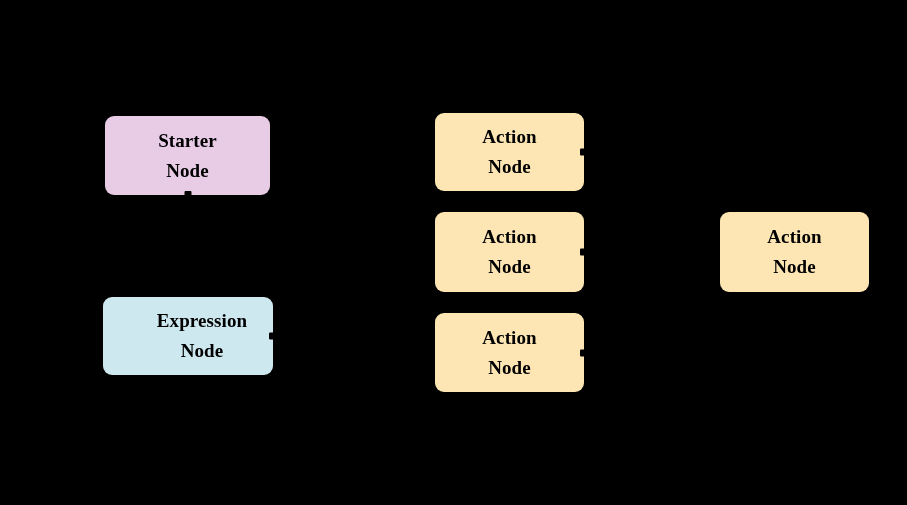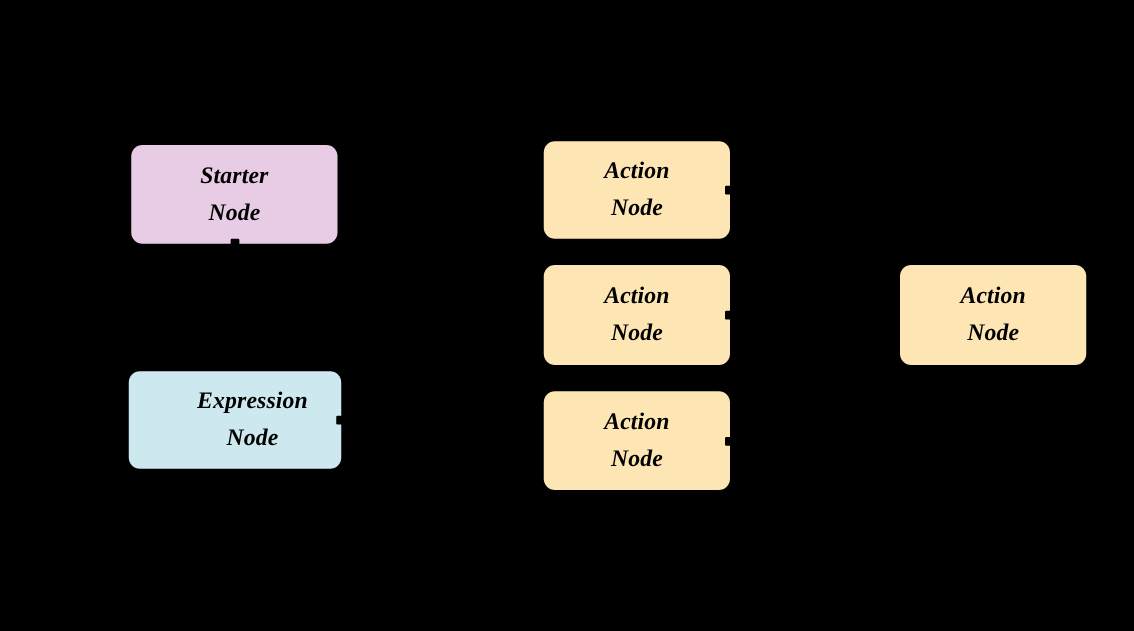--- a/index.html
+++ b/index.html
@@ -30,21 +30,20 @@
     font-weight: bold;
     font-size: 19px;
     line-height: 1.56;
     letter-spacing: 0.1px;
     user-select: none;
   }
   .node-label {
     display: block;
     white-space: pre-line;
     padding: 0 10px;
-    font-style: italic;
   }
   
   .port {
     position: absolute;
     background: #000000;
     width: 7px;
     height: 7px;
     border-radius: 1px;
   }
   .port-bottom {

